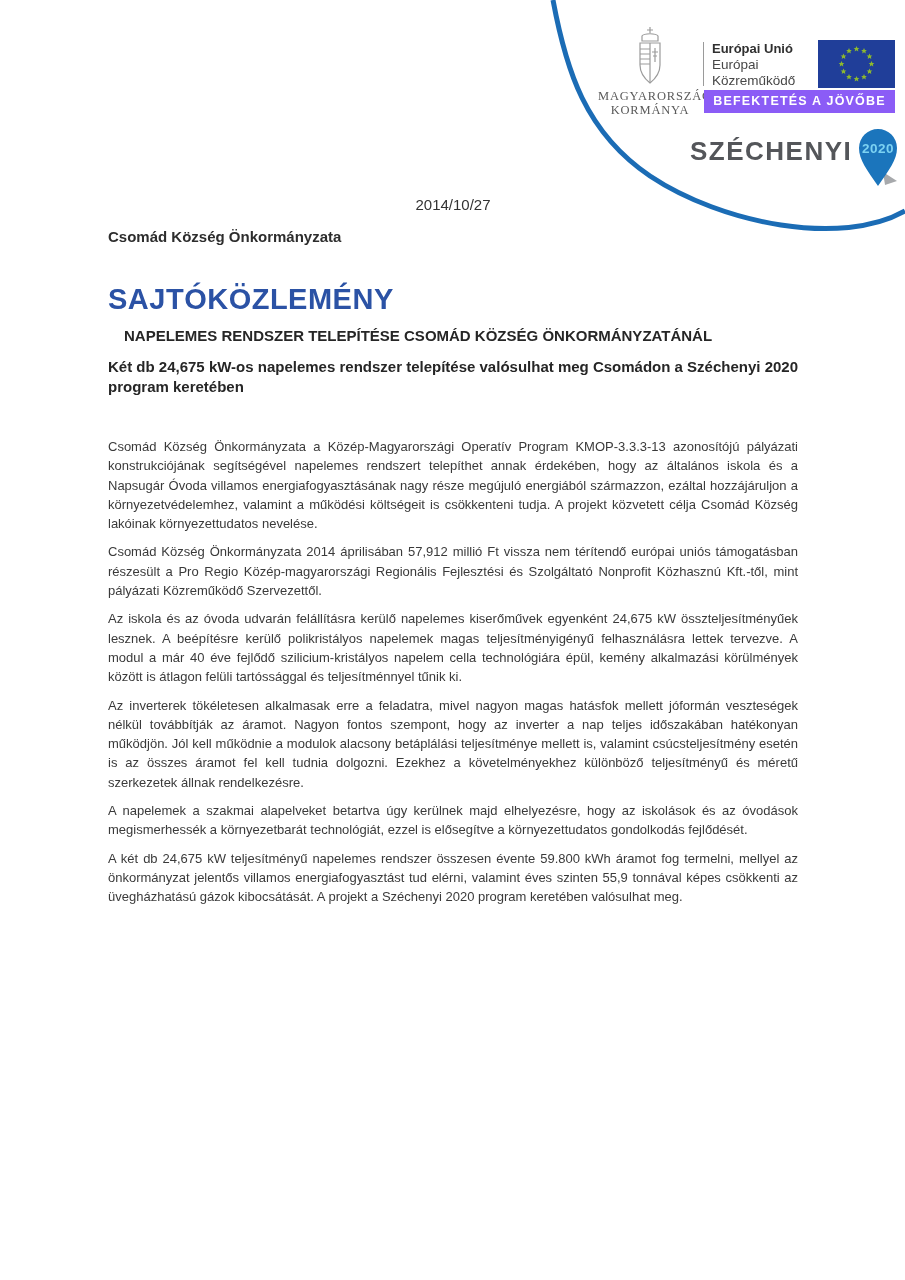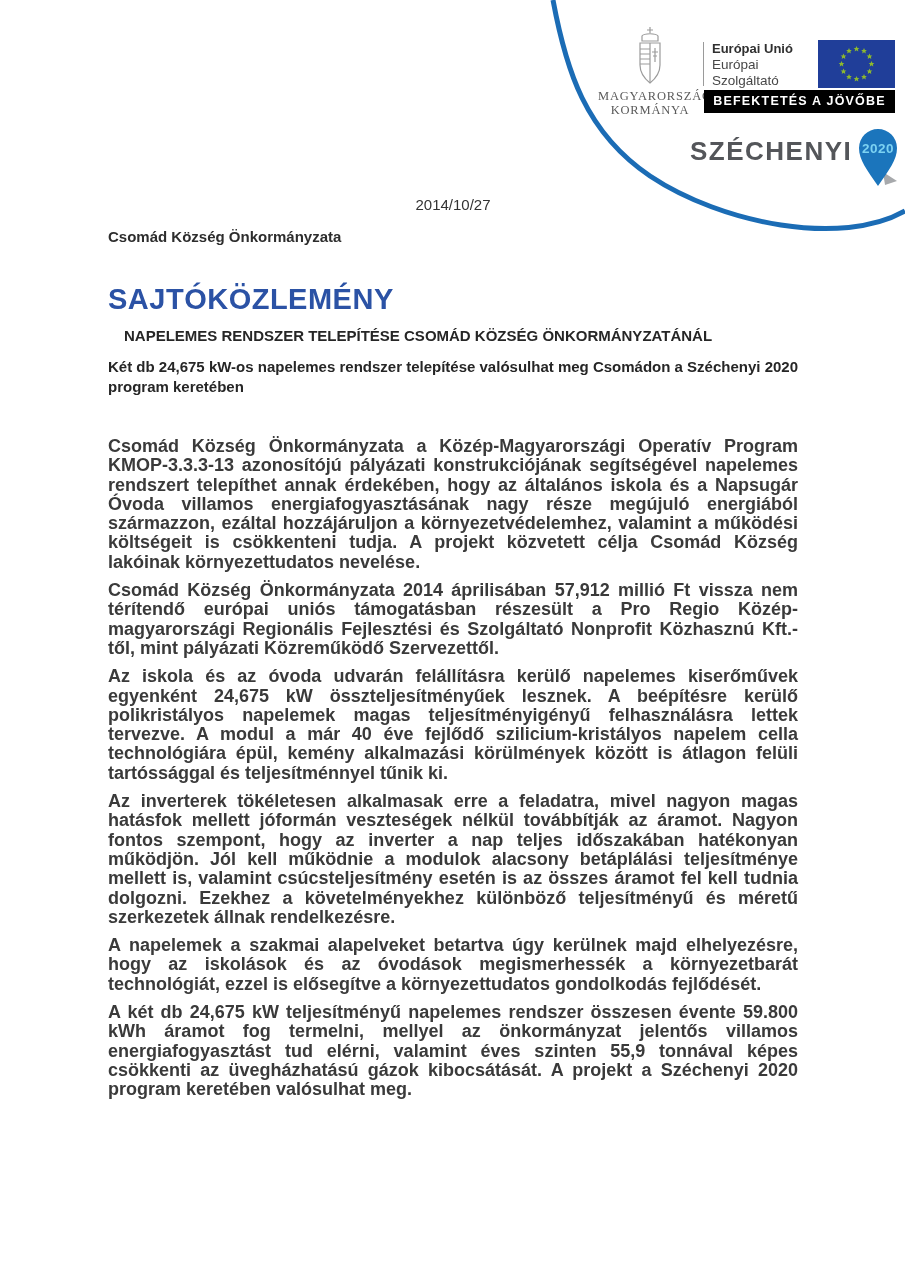--- a/index.html
+++ b/index.html
@@ -18,38 +18,38 @@
 
   .logo-divider{position:absolute;left:703px;top:42px;width:1px;height:44px;background:#9a9a9a;}
 
   
   .eu-text{position:absolute;left:712px;top:41px;width:100px;}
   .eu-line1{font-size:13px;font-weight:bold;color:#303030;line-height:16px;}
   .eu-line2,.eu-line3{font-size:13.5px;color:#474747;line-height:16px;}
 
   .eu-flag{position:absolute;left:818px;top:40px;}
 
-  .banner{position:absolute;left:704px;top:90px;width:191px;height:23px;background:#000000;
+  .banner{position:absolute;left:704px;top:90px;width:191px;height:23px;background:#8b5cf6;
           color:#ffffff;font-size:12.5px;font-weight:bold;letter-spacing:1.2px;
           text-align:center;line-height:23px;}
 
   
   .szechenyi{position:absolute;left:690px;top:128px;display:flex;align-items:flex-start;}
   .sz-text{font-size:26px;font-weight:bold;color:#54565A;letter-spacing:1.5px;margin-top:8px;}
   .sz-pin{margin-left:5px;}
 
   
   .content{position:absolute;left:108px;top:196px;width:690px;}
   .date{font-size:15px;color:#333;margin:0 0 15px 0;text-align:center;}
   .org{font-size:15px;font-weight:bold;color:#2d2d2d;margin:0 0 38px 0;}
   .title{font-size:29px;font-weight:bold;color:#2B52A5;margin:0 0 11px 0;letter-spacing:0.5px;}
   .subtitle{font-size:15px;font-weight:bold;color:#262626;margin:0 0 13px 16px;}
   .lead{font-size:15px;font-weight:bold;color:#262626;line-height:20px;
         text-align:justify;margin:0 0 40px 0;}
-  .body-p{font-size:18px;line-height:19.3px;text-align:justify;color:#3a3a3a;margin:0 0 9px 0;font-weight:bold;}
+  .body-p{font-size:13px;line-height:19.3px;text-align:justify;color:#3a3a3a;margin:0 0 9px 0;}
 </style>
 </head>
 <body>
 
 <div class="page">
 
   <svg class="curve" viewBox="0 0 505 260" aria-hidden="true">
     <path d="M 153 0 C 166 70 185 132 250 176 C 322 224 442 247 505 211" fill="none" stroke="#1B6CB5" stroke-width="5"></path>
   </svg>
 
@@ -65,21 +65,21 @@
       </g>
     </svg>
     <div class="gov-line">MAGYARORSZÁG</div>
     <div class="gov-line">KORMÁNYA</div>
   </div>
 
   <div class="logo-divider"></div>
 
   <div class="eu-text">
     <div class="eu-line1">Európai Unió</div>
-    <div class="eu-line2">Európai Szolgáltató</div>
+    <div class="eu-line2">Európai Közreműködő</div>
     <div class="eu-line3">Fejlesztési Alap</div>
   </div>
 
   <svg class="eu-flag" width="77" height="48" viewBox="0 0 77 48" aria-hidden="true">
     <rect x="0" y="0" width="77" height="48" fill="#203E99"></rect>
     <defs>
       <polygon id="st" points="0,-3 0.88,-0.95 2.85,-0.93 1.43,0.36 1.76,2.43 0,1.2 -1.76,2.43 -1.43,0.36 -2.85,-0.93 -0.88,-0.95" fill="#8DB92E"></polygon>
     </defs>
     <use href="#st" x="38.5" y="9"></use>
       <use href="#st" x="46" y="11"></use>

